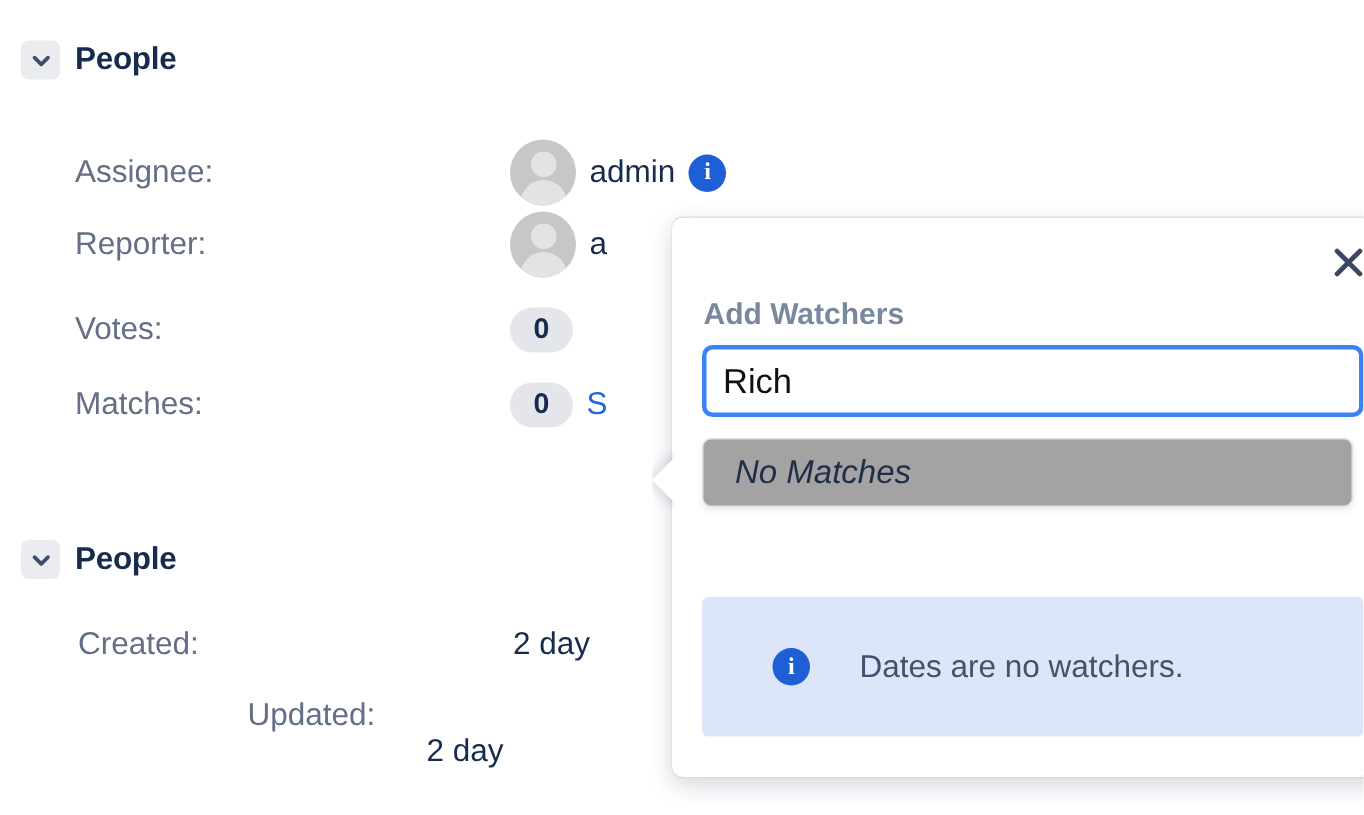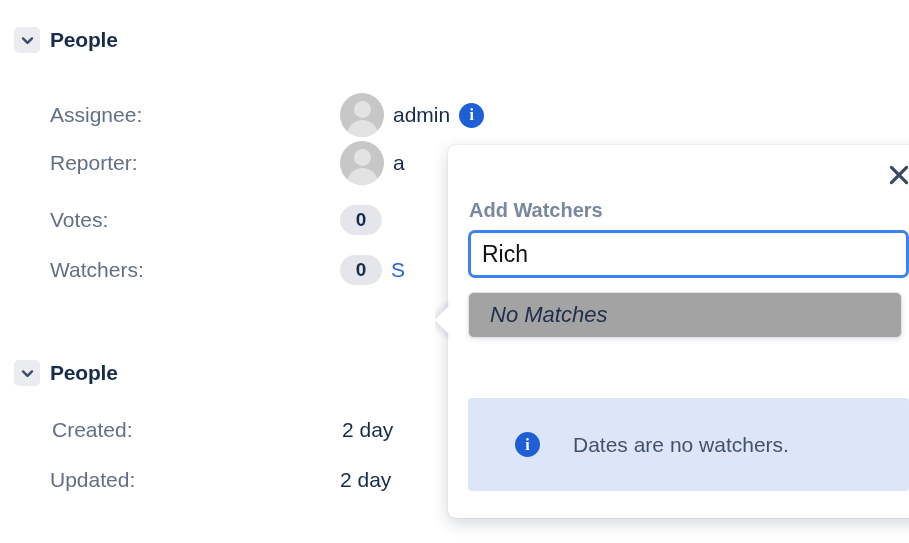--- a/index.html
+++ b/index.html
@@ -238,42 +238,42 @@
   </div>
 
   <div class="field-row" style="left:50px; top:205px; width:520px;">
     <span class="field-label">Votes:</span>
     <span class="field-value">
       <span class="count-badge">0</span>
     </span>
   </div>
 
   <div class="field-row" style="left:50px; top:255px; width:520px;">
-    <span class="field-label">Watchers:</span>
+    <span class="field-label">Matches:</span>
     <span class="field-value">
       <span class="count-badge">0</span>
       <span class="watch-link">S</span>
     </span>
   </div>
 
   <div class="section-header" style="left:14px; top:360px;">
     <span class="chev-box">
       <svg width="15" height="15" viewBox="0 0 16 16" aria-hidden="true">
         <path d="M3.2 5.8 L8 10.6 L12.8 5.8" fill="none" stroke="#3d4d6b" stroke-width="2.6" stroke-linecap="round" stroke-linejoin="round"></path>
       </svg>
     </span>
     <span class="section-title">People</span>
   </div>
 
   <div class="field-row" style="left:52px; top:415px; width:520px;">
     <span class="field-label">Created:</span>
     <span class="field-value">2 day</span>
   </div>
 
-  <div class="field-row" style="left:50px; top:465px; width:520px;">
+  <div class="field-row" style="left:50px; top:465px; width:520px;flex-direction:column;">
     <span class="field-label">Updated:</span>
     <span class="field-value">2 day</span>
   </div>
 
   <div id="watchers-popup">
     <span class="tail"></span>
 
     <button class="popup-close">
       <svg width="26" height="26" viewBox="0 0 24 24" aria-hidden="true">
         <path d="M5 5 L19 19 M19 5 L5 19" fill="none" stroke="#3b4761" stroke-width="3" stroke-linecap="round"></path>

